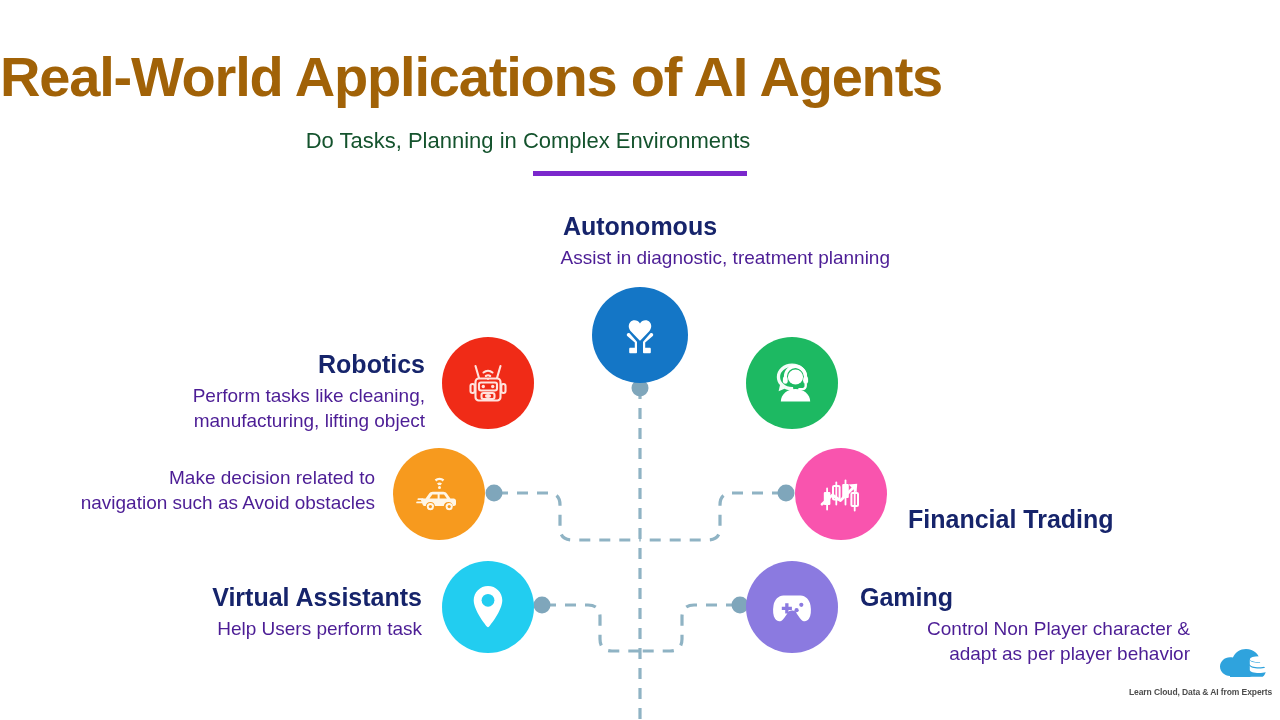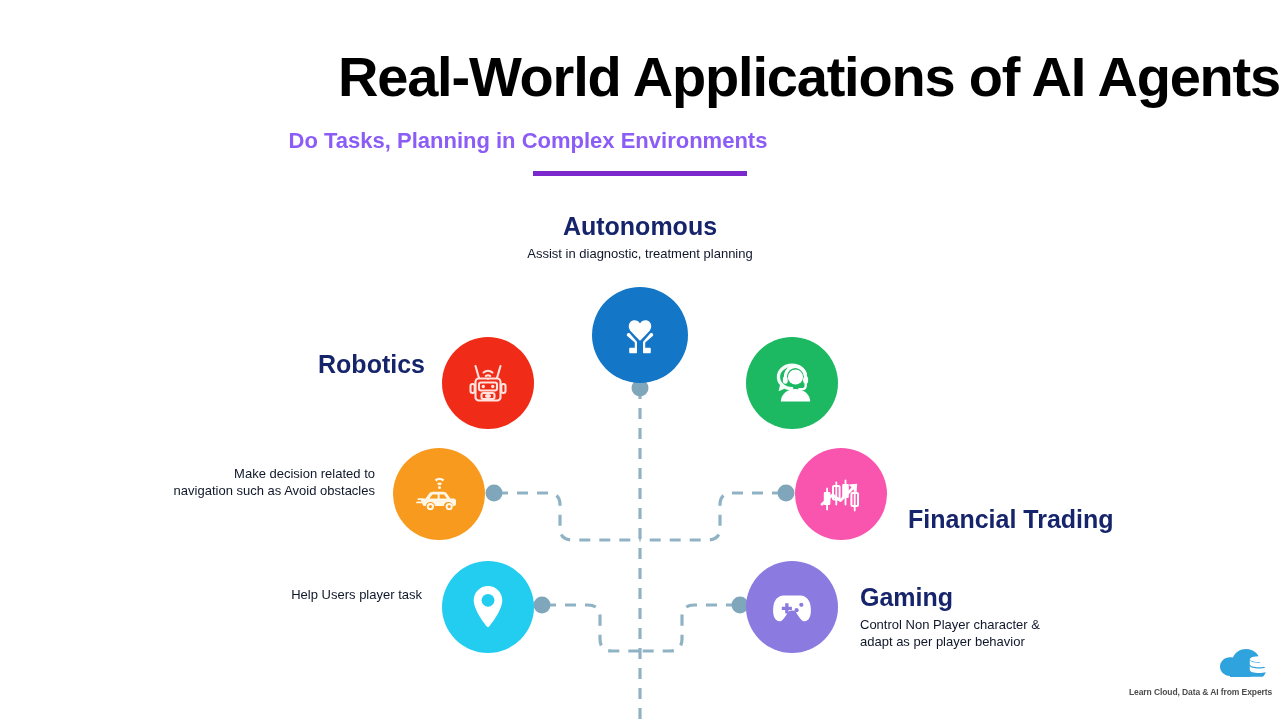--- a/index.html
+++ b/index.html
@@ -18,36 +18,36 @@
     width: 1280px;
     height: 720px;
     background: #ffffff;
   }
 
   
   .title {
     position: absolute;
     left: 0; top: 46px;
     width: 1280px;
-    text-align: right;
+    text-align: left;
     font-size: 56px;
     font-weight: 700;
     letter-spacing: -1.2px;
-    color: #000000;
+    color: #a16207;
     line-height: 1.12;
     white-space: nowrap;
   }
   .subtitle {
     position: absolute;
     left: 0; top: 128px;
     width: 1056px;
     text-align: center;
     font-size: 22px;
-    font-weight: 700;
-    color: #8b5cf6;
+    font-weight: 400;
+    color: #14532d;
     line-height: 1.2;
     white-space: nowrap;
   }
   .accent-rule {
     position: absolute;
     left: 533px; top: 171px;
     width: 214px; height: 5px;
     background: #7b28cc;
   }
 
@@ -77,26 +77,27 @@
   .node-label {
     font-size: 25px;
     font-weight: 700;
     color: #16246b;
     line-height: 1.18;
     white-space: nowrap;
   }
   .node-label.center { font-size: 25px; }
 
   .node-desc {
-    font-size: 13px;
+    font-size: 19px;
     font-weight: 400;
-    color: #0f172a;
+    color: #4c1d95;
     line-height: 1.32;
     margin-top: 3px;
     white-space: pre-line;
+    text-align: right;
   }
 
   
   #logo {
     position: absolute;
     left: 1108px; top: 648px;
     width: 164px; height: 64px;
   }
   .logo-word {
     position: absolute;
@@ -168,20 +169,22 @@
   <div class="node-circle" style="left:592px; top:287px; width:96px; height:96px; background:#1476c6;">
     <svg width="56" height="56" viewBox="0 0 56 56" fill="#ffffff">
       <path d="M28 16.4c-2.1-3.6-7.2-4.2-9.8-1.1-2.3 2.7-1.7 6.6 0.8 9.2l8.4 8.7c0.3 0.3 0.9 0.3 1.2 0l8.4-8.7c2.5-2.6 3.1-6.5 0.8-9.2-2.6-3.1-7.7-2.5-9.8 1.1z"></path>
       <path d="M17.6 26.3c-0.9-0.7-2.1-0.4-2.6 0.6-0.4 0.8-0.2 1.7 0.5 2.3l7.3 6.4v5.1h-4.5c-0.6 0-1.1 0.5-1.1 1.1v3.4c0 0.6 0.5 1.1 1.1 1.1h5.6c0.6 0 1.1-0.5 1.1-1.1v-10c0-0.4-0.2-0.8-0.5-1l-6.9-7.9z"></path>
       <path d="M38.4 26.3c0.9-0.7 2.1-0.4 2.6 0.6 0.4 0.8 0.2 1.7-0.5 2.3l-7.3 6.4v5.1h4.5c0.6 0 1.1 0.5 1.1 1.1v3.4c0 0.6-0.5 1.1-1.1 1.1h-5.6c-0.6 0-1.1-0.5-1.1-1.1v-10c0-0.4 0.2-0.8 0.5-1l6.9-7.9z"></path>
     </svg>
   </div>
 
   <div class="node-text right-align" style="left:100px; top:350px; width:325px;">
     <div class="node-label">Robotics</div>
+    <div class="node-desc">Perform tasks like cleaning,
+manufacturing, lifting object</div>
   </div>
 
   <div class="node-circle" style="left:442px; top:337px; width:92px; height:92px; background:#f02b17;">
     <svg width="56" height="56" viewBox="0 0 56 56" fill="none" stroke="#ffe3de" stroke-width="2.1" stroke-linecap="round" stroke-linejoin="round">
 
       <path d="M19 23 L15.5 11"></path>
       <path d="M37 23 L40.5 11"></path>
 
       <path d="M23.5 17.5 A7 7 0 0 1 32.5 17.5"></path>
       <path d="M25.8 21 A4 4 0 0 1 30.2 21"></path>
@@ -222,21 +225,22 @@
       <circle cx="20.4" cy="41.6" r="1.6" fill="#f79a1e"></circle>
       <circle cx="39.2" cy="41.6" r="3.6"></circle>
       <circle cx="39.2" cy="41.6" r="1.6" fill="#f79a1e"></circle>
 
       <rect x="7.5" y="33.3" width="6" height="1.7" rx="0.85"></rect>
       <rect x="6.2" y="36.6" width="7.2" height="1.7" rx="0.85"></rect>
     </svg>
   </div>
 
   <div class="node-text right-align" style="left:130px; top:583px; width:292px;">
-    <div class="node-desc">Help Users player task</div>
+    <div class="node-label">Virtual Assistants</div>
+    <div class="node-desc">Help Users perform task</div>
   </div>
 
   <div class="node-circle" style="left:442px; top:561px; width:92px; height:92px; background:#22cdf0;">
     <svg width="52" height="52" viewBox="0 0 52 52" fill="#ffffff">
       <path d="M26 5c-7.9 0-14.3 6.4-14.3 14.3 0 10.3 12.6 25.6 13.2 26.3 0.6 0.7 1.6 0.7 2.2 0 0.6-0.7 13.2-16 13.2-26.3C40.3 11.4 33.9 5 26 5z"></path>
       <circle cx="26" cy="19.3" r="6.4" fill="#22cdf0"></circle>
     </svg>
   </div>
 
   <div class="node-circle" style="left:746px; top:337px; width:92px; height:92px; background:#1db962;">

